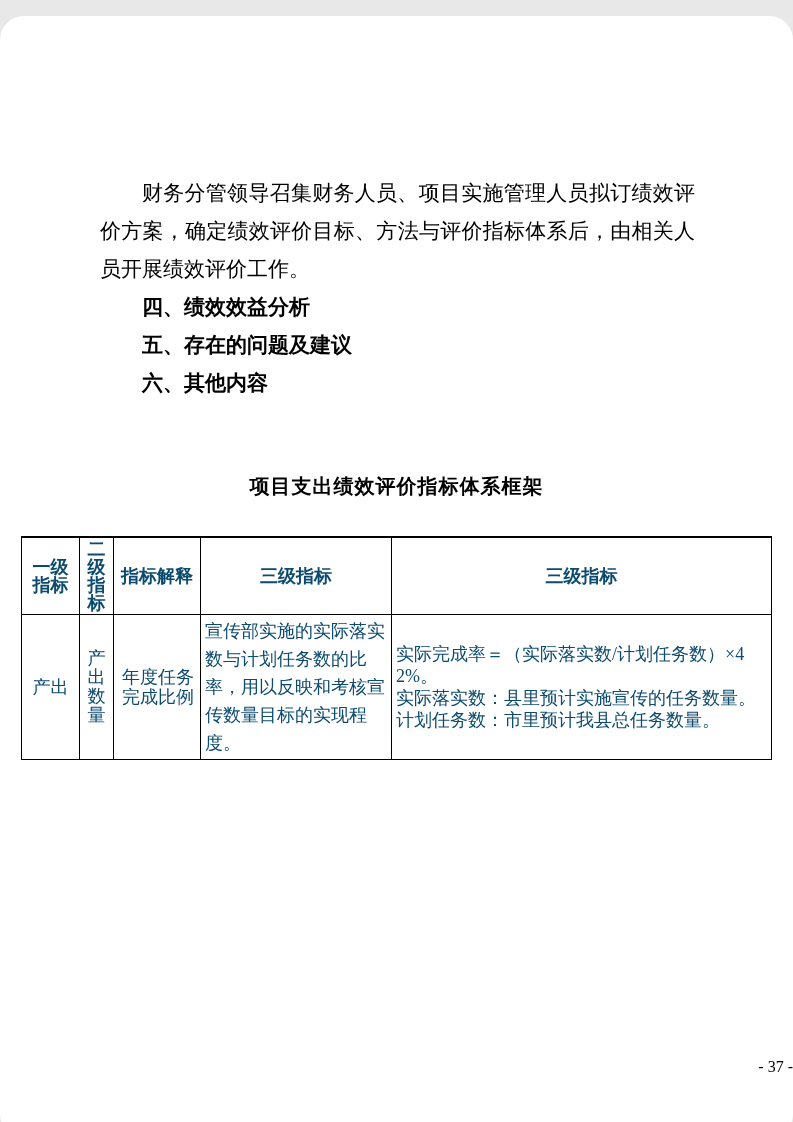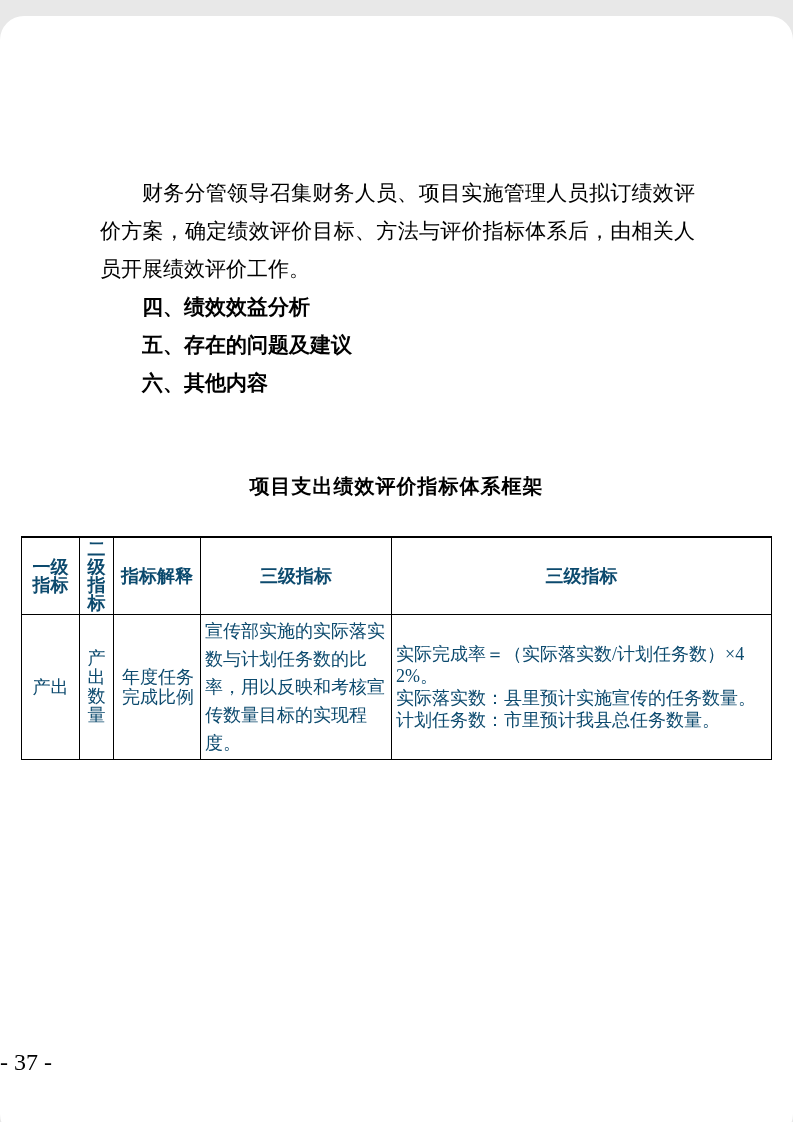--- a/index.html
+++ b/index.html
@@ -95,22 +95,22 @@
     line-height: 22px;
     white-space: pre-line;
     word-break: break-all;
     text-align: left;
   }
   .page-number {
     position: absolute;
     left: 0;
     bottom: 62px;
     width: 100%;
-    text-align: left;
-    font-size: 24px;
+    text-align: right;
+    font-size: 16px;
     font-family: "Liberation Serif", serif;
   }
 </style>
 </head>
 <body>
 
 <div class="page">
 
   <div class="content">
     <p class="para">财务分管领导召集财务人员、项目实施管理人员拟订绩效评价方案，确定绩效评价目标、方法与评价指标体系后，由相关人员开展绩效评价工作。</p>

